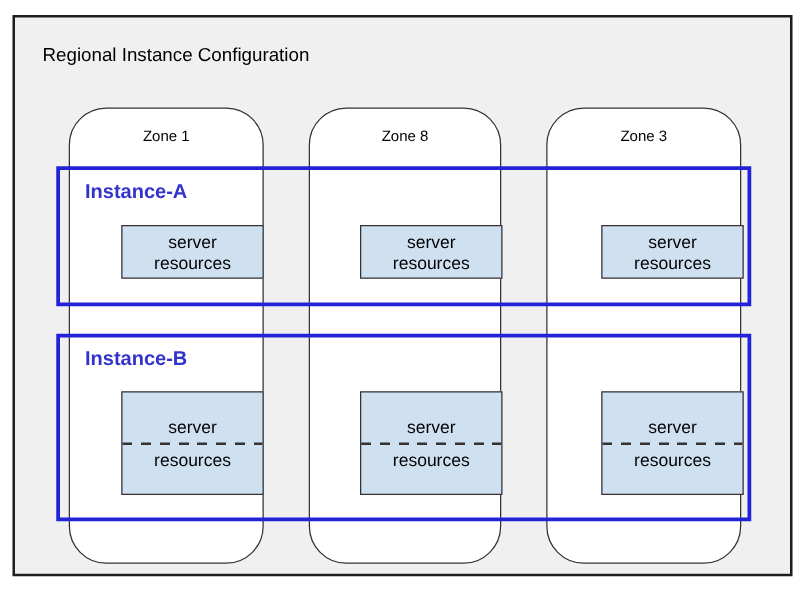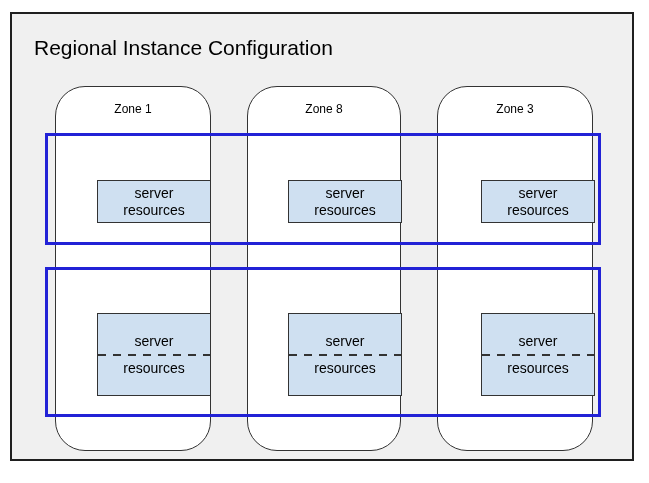--- a/index.html
+++ b/index.html
@@ -22,21 +22,21 @@
     width: 624px;
     height: 449px;
     box-sizing: border-box;
     background: var(--region-fill, #f0f0f0);
     border: 2px solid var(--region-border, #1f1f1f);
   }
   .title {
     position: absolute;
     left: 22px;
     top: 22px;
-    font-size: 21px;
+    font-size: 15px;
     color: var(--text, #000000);
     white-space: nowrap;
   }
   .zone {
     position: absolute;
     top: 72px;
     height: 365px;
     box-sizing: border-box;
     background: var(--zone-fill, #ffffff);
     border: 1px solid var(--zone-border, #333333);
@@ -114,36 +114,38 @@
       <div class="zone-label">Zone 1</div>
     </div>
     <div class="zone zone2">
       <div class="zone-label">Zone 8</div>
     </div>
     <div class="zone zone3">
       <div class="zone-label">Zone 3</div>
     </div>
 
     <div class="instance instance-a row-a">
+      <div class="instance-label">Instance-A</div>
 
       <div class="server-box pos-1">
         <span>server</span>
         <span>resources</span>
       </div>
       <div class="server-box pos-2">
         <span>server</span>
         <span>resources</span>
       </div>
       <div class="server-box pos-3">
         <span>server</span>
         <span>resources</span>
       </div>
     </div>
 
     <div class="instance instance-b row-b">
+      <div class="instance-label">Instance-B</div>
 
       <div class="server-box pos-1">
         <span>server</span>
         <div class="divider"></div>
         <span>resources</span>
       </div>
       <div class="server-box pos-2">
         <span>server</span>
         <div class="divider"></div>
         <span>resources</span>

